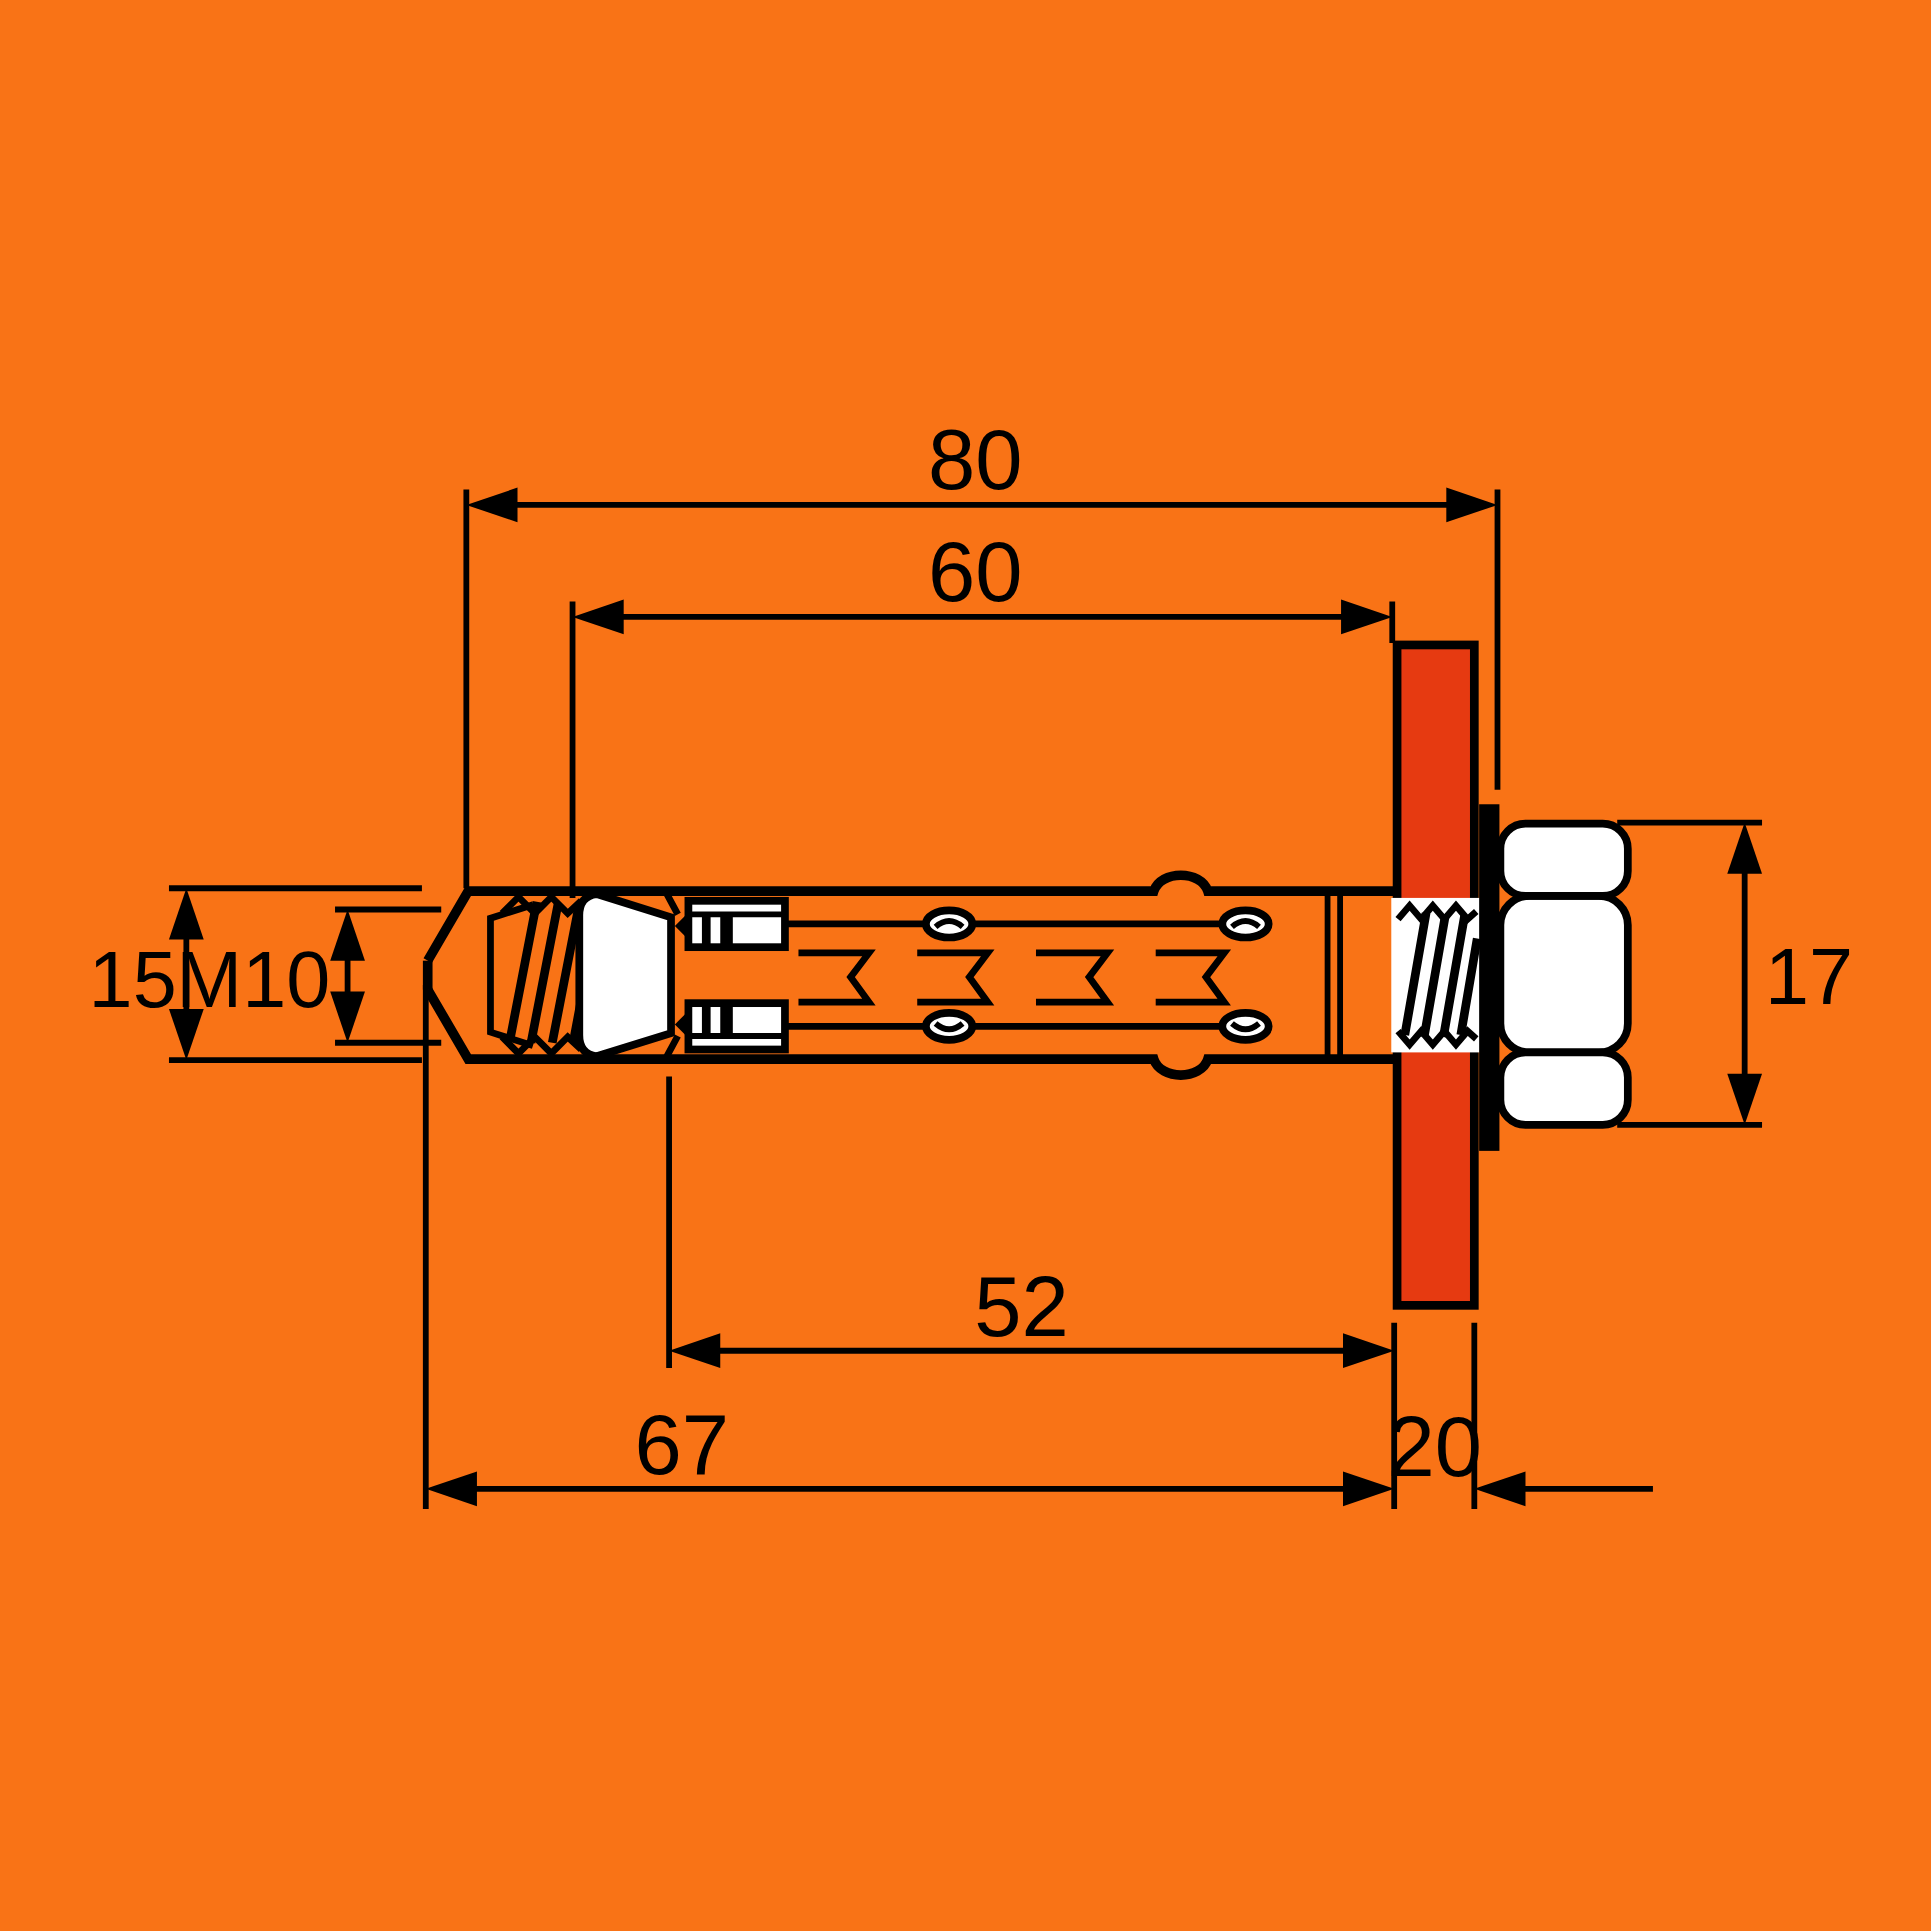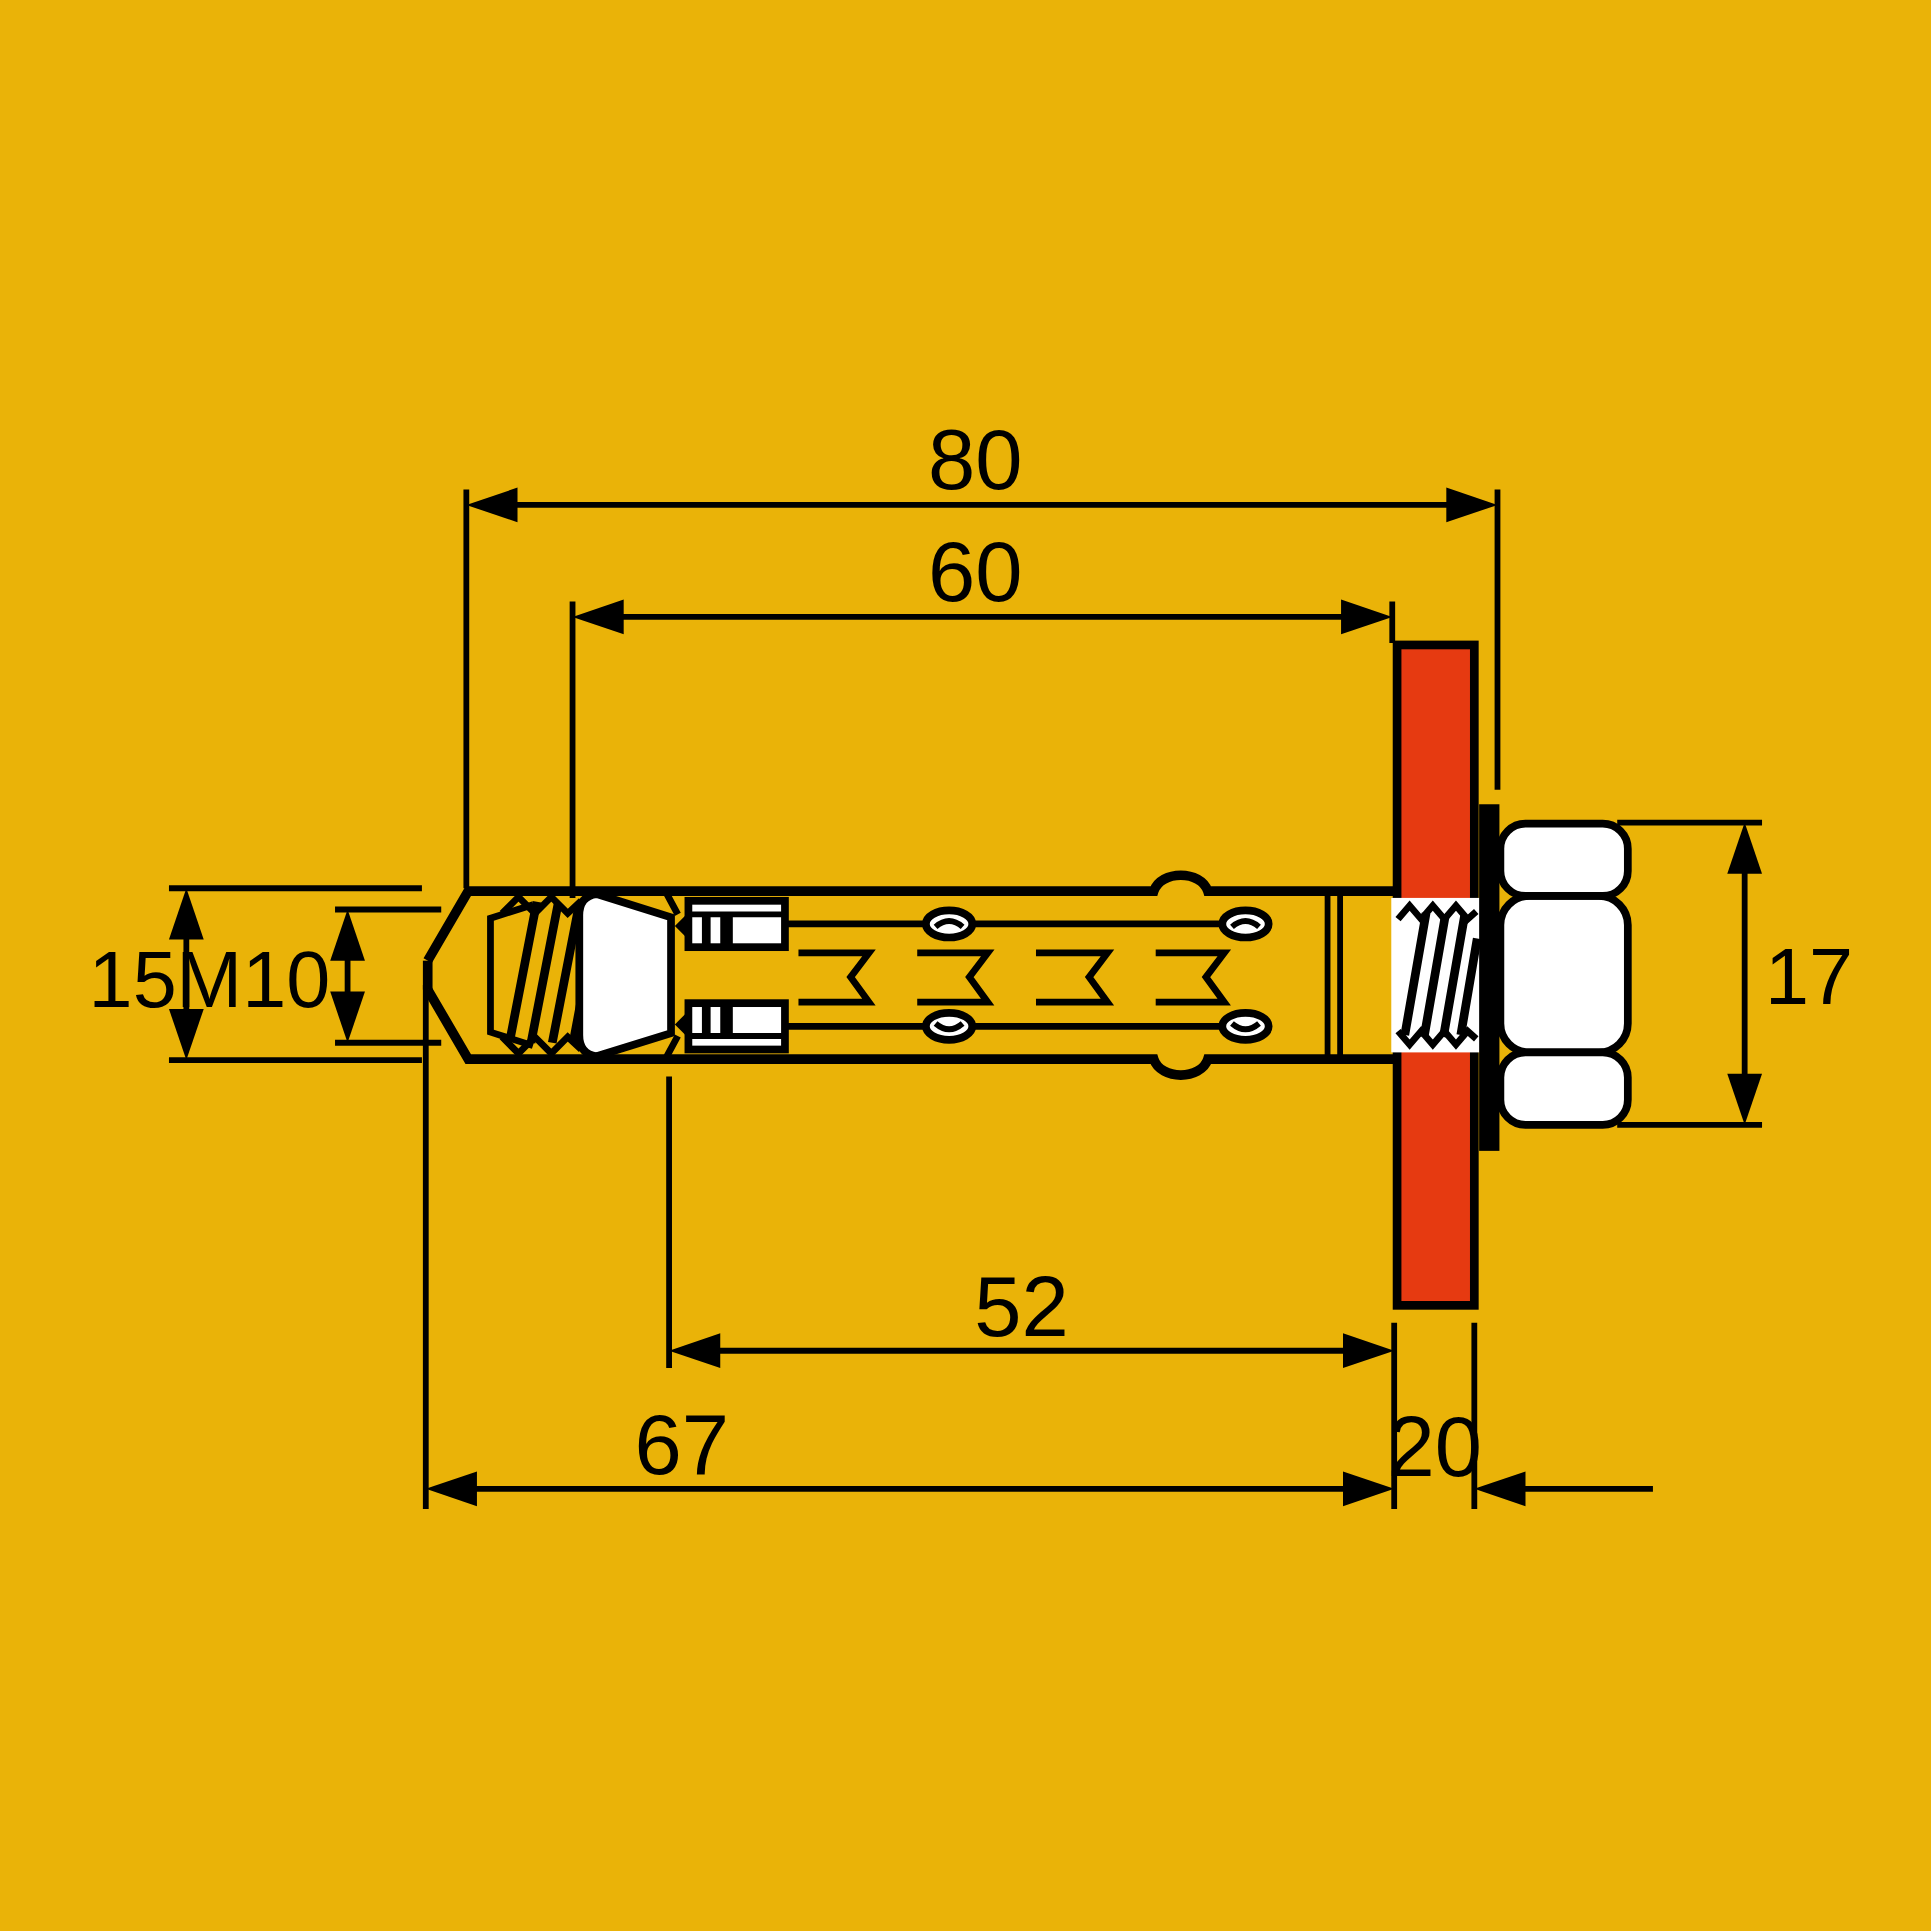--- a/index.html
+++ b/index.html
@@ -7,21 +7,21 @@
     padding: 0;
     background: #ffffff;
     width: 1931px;
     height: 1931px;
     font-family: "Liberation Sans", sans-serif;
   }
   #drawing-stage {
     width: 1931px;
     height: 1931px;
     position: relative;
-    background: #eab308;
+    background: #f97316;
   }
   svg { display: block; }
   .dim-text {
     font-family: "Liberation Sans", sans-serif;
     font-size: 88px;
     fill: #000000;
   }
   .dim-text-small {
     font-family: "Liberation Sans", sans-serif;
     font-size: 82px;

